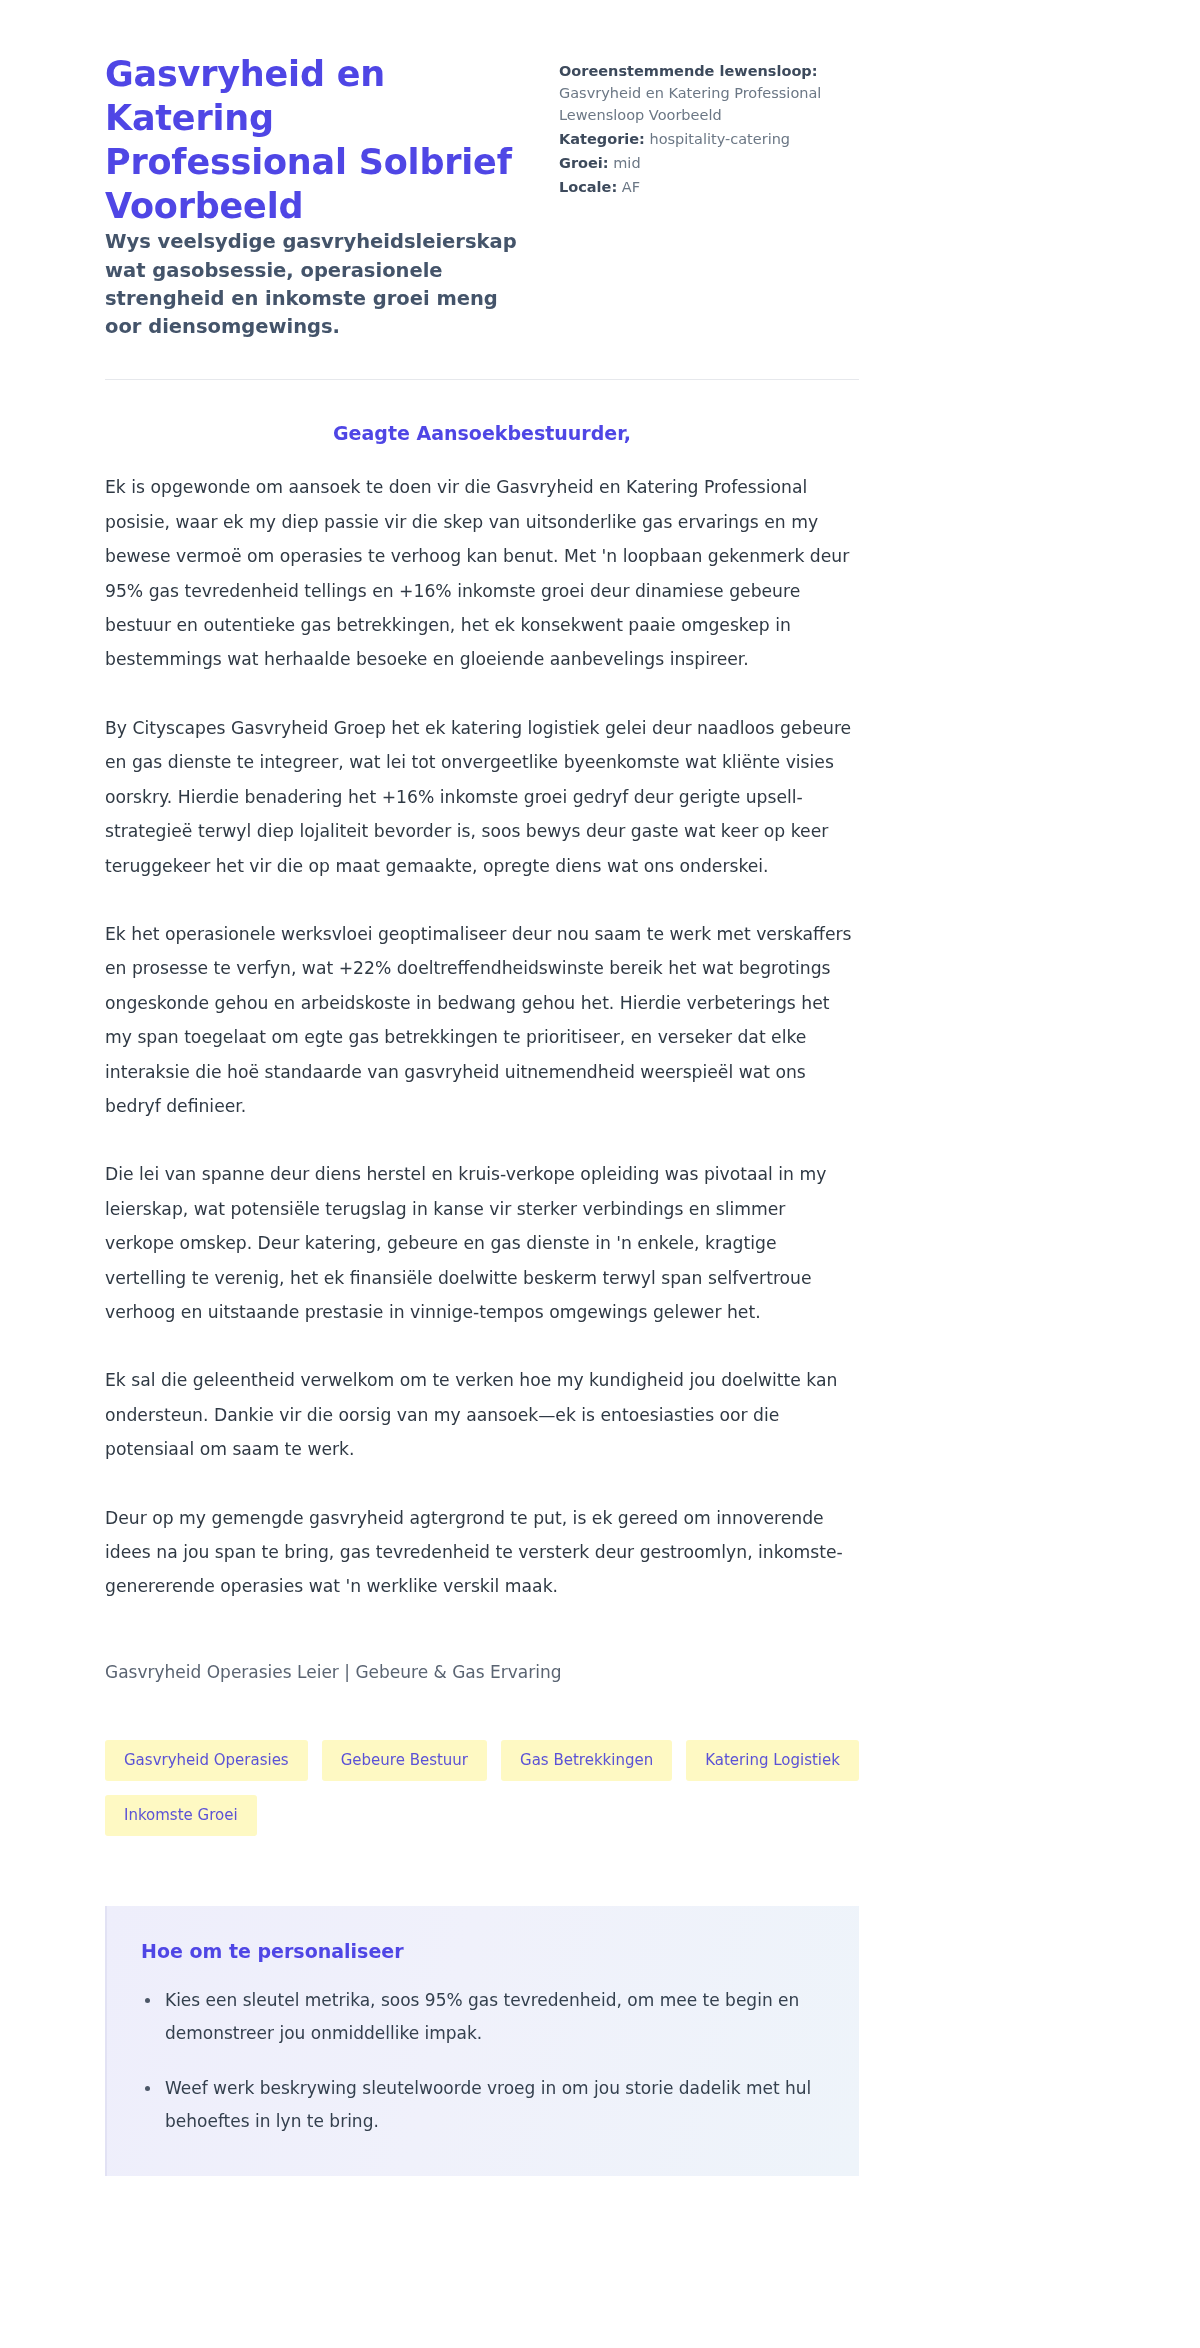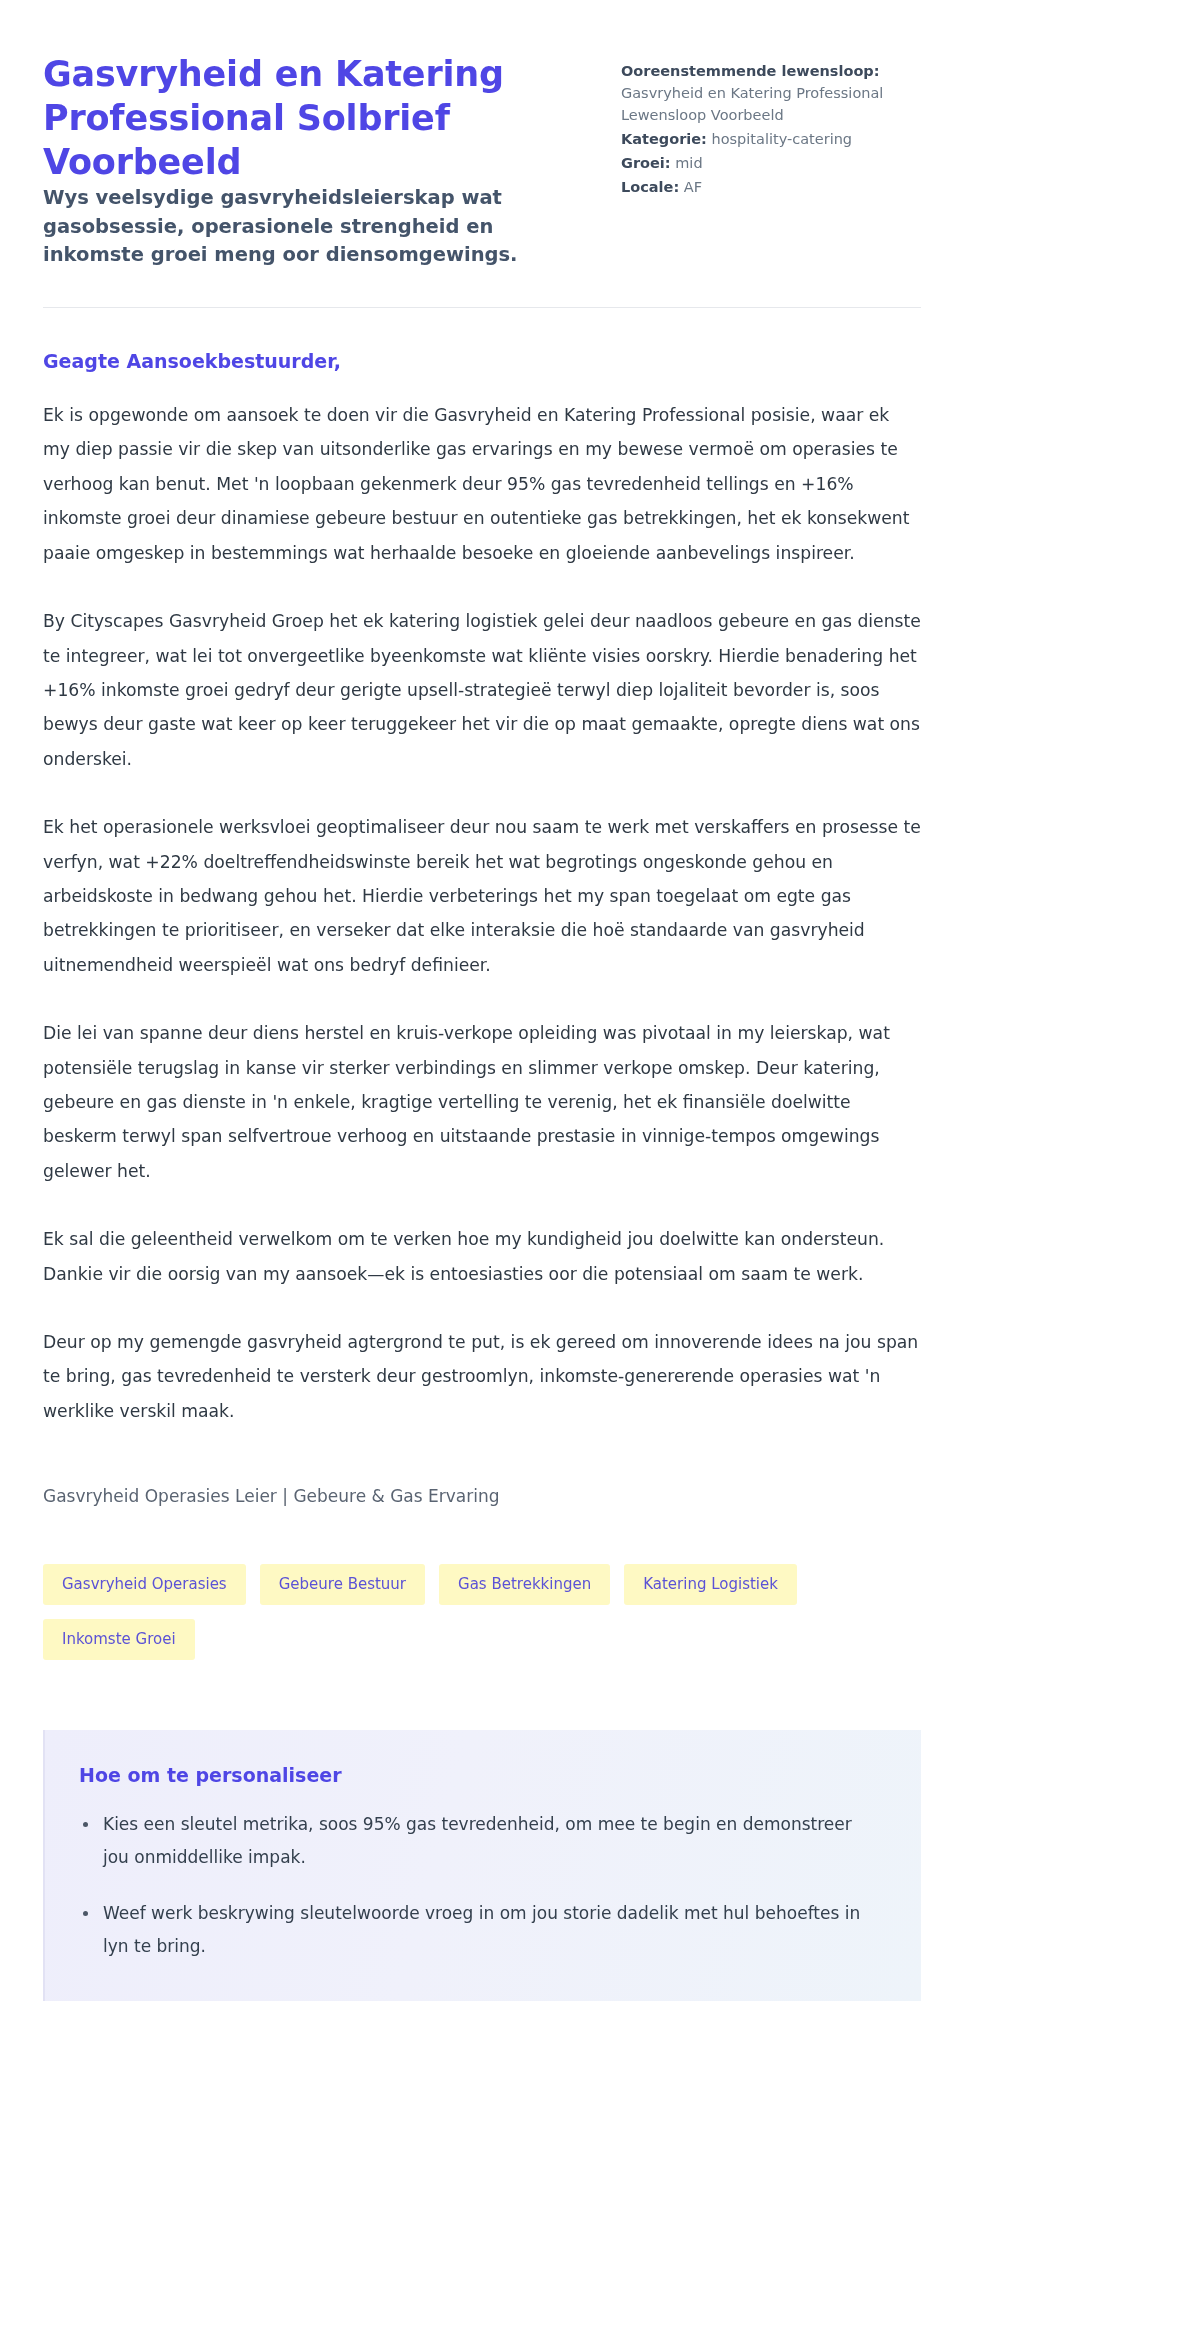--- a/index.html
+++ b/index.html
@@ -11,21 +11,21 @@
   }
   body {
     width: 1200px;
     min-height: 2348px;
     font-family: "DejaVu Sans", "Liberation Sans", sans-serif;
     color: #2b3440;
     -webkit-font-smoothing: antialiased;
   }
   .page {
     width: 964px;
-    padding: 0 43px;
+    padding: 0 105px;
   }
 
   
   .doc-header {
     display: flex;
     align-items: flex-start;
     justify-content: space-between;
     padding-top: 52px;
     gap: 40px;
   }
@@ -71,20 +71,21 @@
 
   
   .letter {
     padding-top: 42px;
   }
   .salutation {
     margin: 0 0 26px 0;
     font-size: 19px;
     font-weight: 700;
     color: #4f46e5;
+    text-align: center;
   }
   .body-para {
     margin: 0 0 34px 0;
     font-size: 17.2px;
     line-height: 2.0;
     color: #2f3944;
     text-align: left;
   }
 
   

